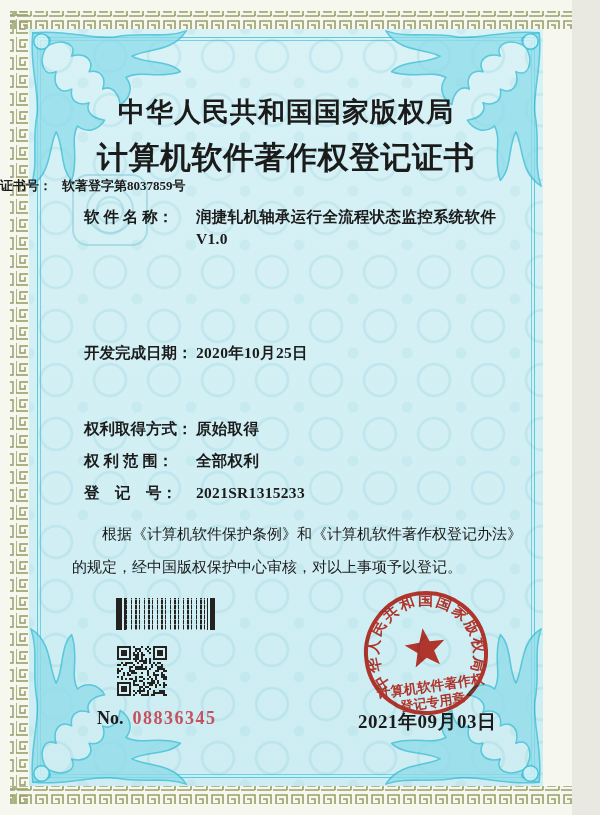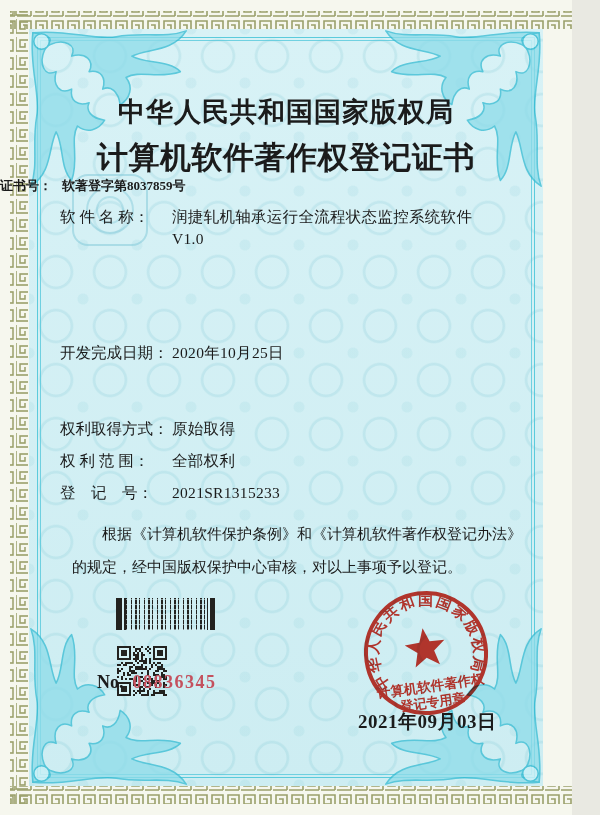--- a/index.html
+++ b/index.html
@@ -44,39 +44,39 @@
     position:absolute; top:121px; left:0; width:100%; text-align:center;
     font-size:31px; font-weight:bold; letter-spacing:0.5px;margin-top:16px;
   }
   .cert-no-line{
     position:absolute; top:177px; left:0; width:100%;
     text-align:left; padding-right:76px; box-sizing:border-box;
     font-size:13px; font-weight:bold;
   }
   .cert-no-line .lbl{margin-right:10px;}
   
-  .row{position:absolute; left:60px; width:470px; font-size:15.5px; font-weight:normal; line-height:22px;}
+  .row{position:absolute; left:72px; width:470px; font-size:15.5px; font-weight:bold; line-height:22px;padding-left:12px;}
   .flabel{display:inline-block; width:112px; vertical-align:top;}
   .fvalue{display:inline-block; width:340px; vertical-align:top; letter-spacing:.3px;}
   .fvalue .v2{display:block;}
   .statement{
     position:absolute; left:72px; top:518px; width:456px;
     font-size:15px; font-weight:normal; line-height:33px; text-indent:2em;
   }
   
   .pdf417{
     position:absolute; left:116px; top:598px; width:88px; height:32px;
     border-left:6px solid #23221f; border-right:5px solid #23221f;
     box-shadow:inset 2px 0 0 #d6f1f5, inset -2px 0 0 #d6f1f5, inset 4px 0 0 #23221f, inset -3px 0 0 #23221f;
     background:
       repeating-linear-gradient(0deg, rgba(214,241,245,.55) 0 1px, rgba(0,0,0,0) 1px 5px),
       repeating-linear-gradient(90deg, #23221f 0 2px, rgba(0,0,0,0) 2px 4px, #23221f 4px 5px, rgba(0,0,0,0) 5px 9px, #23221f 9px 10px, rgba(0,0,0,0) 10px 13px);
   }
   .qr{position:absolute; left:117px; top:646px; width:50px; height:50px;}
-  .serial{position:absolute; left:97px; top:672px; font-size:18px;}
+  .serial{position:absolute; left:97px; top:708px; font-size:18px;}
   .serial .no{font-weight:bold; margin-right:9px;}
   .serial .num{color:#c4515e; font-weight:bold; letter-spacing:1.5px;}
   .seal{position:absolute; left:341px; top:568px; width:170px; height:170px;
     transform:rotate(-8deg); mix-blend-mode:multiply; opacity:.93;}
   .issue-date{position:absolute; left:358px; top:709px; font-size:19px; font-weight:bold; letter-spacing:.5px;}
 </style>
 </head>
 <body>
 
 <div class="page">

